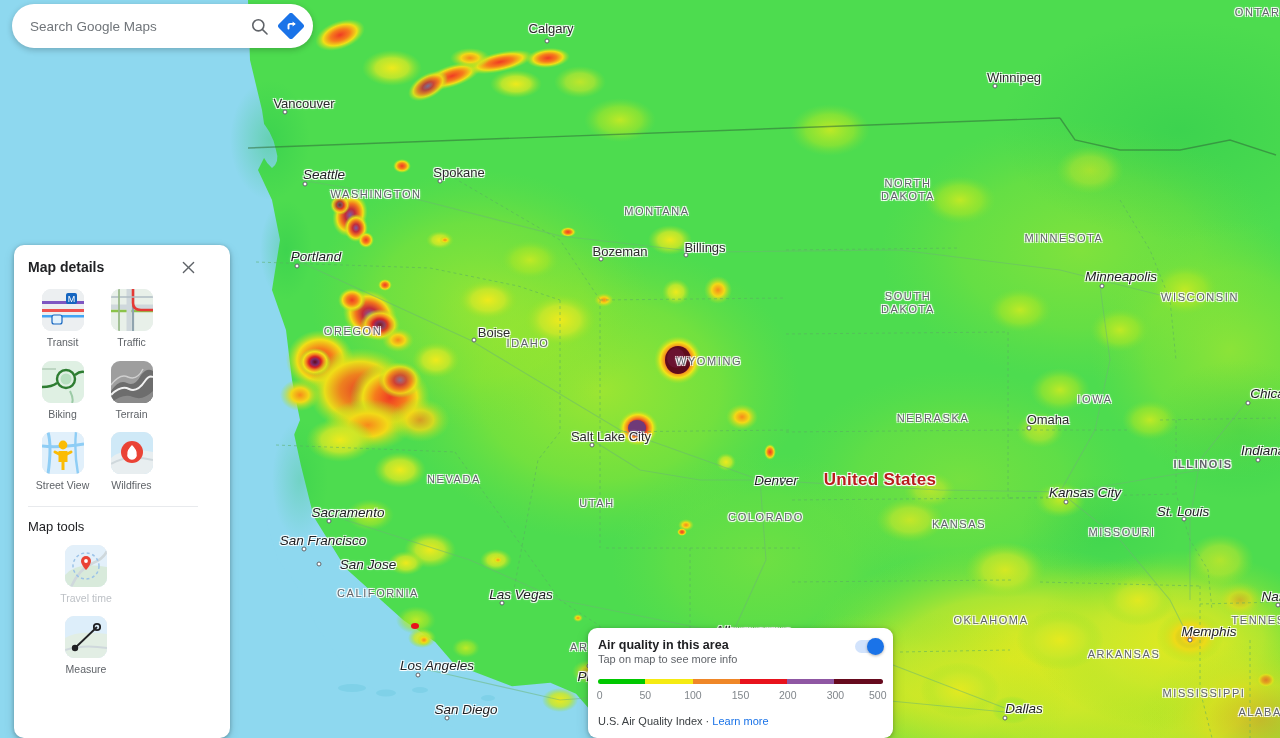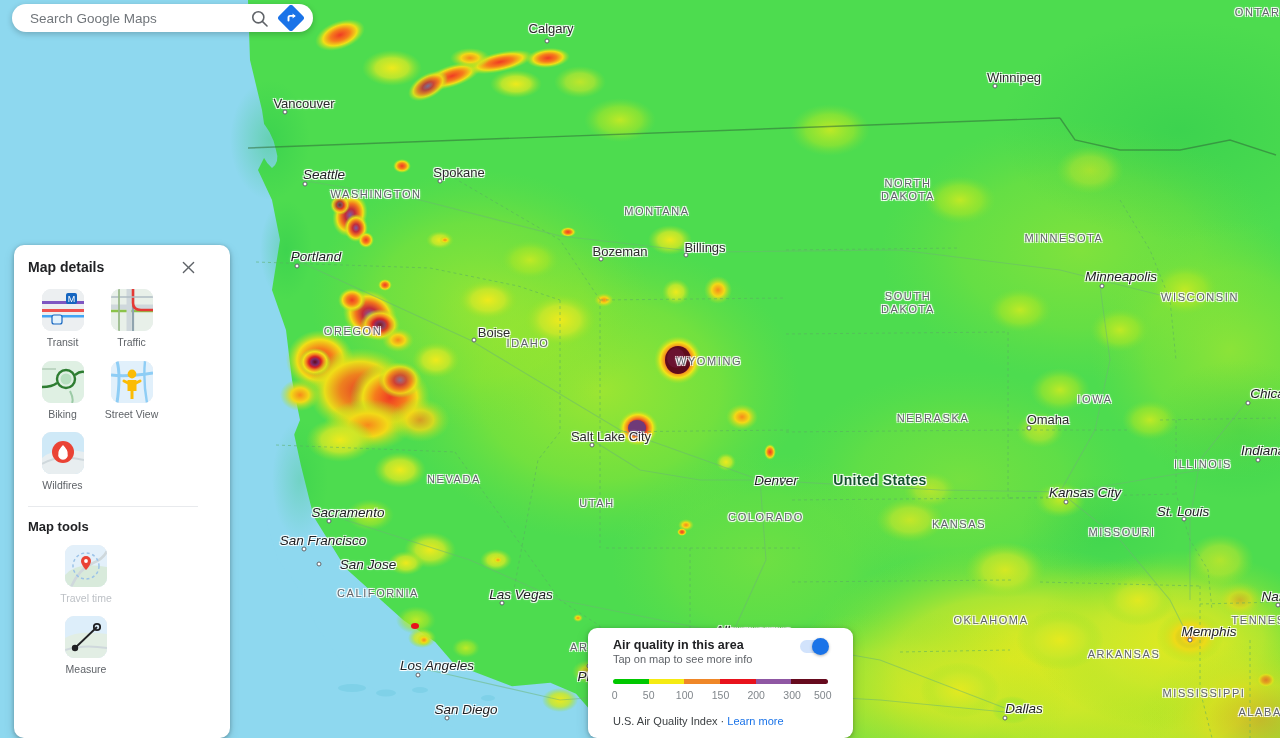--- a/index.html
+++ b/index.html
@@ -54,36 +54,36 @@
   .label.city {
     font-size: 13px; color: #2b2b2b; font-weight: 400; padding-left: 38px;
   }
   .label.city-major {
     font-size: 13.5px; color: #202124; font-style: italic;
   }
   .label.state {
     font-size: 11px; color: #5f6368; letter-spacing: 1.6px; font-weight: 400;
   }
   .label.country {
-    font-size: 14px; color: #14532d; font-weight: 700; letter-spacing: .3px;
+    font-size: 17px; color: #b91c1c; font-weight: 700; letter-spacing: .3px;
   }
   .city-dot {
     position: absolute;
     width: 5px; height: 5px;
     border: 1.2px solid #5f6368;
     background: #fff;
     border-radius: 50%;
     transform: translate(-50%, -50%);
     pointer-events: none;
   }
 
   
   #searchbar {
     position: absolute; left: 12px; top: 4px;
-    width: 301px; height: 28px;
+    width: 301px; height: 44px;
     background: #fff;
     border-radius: 22px;
     box-shadow: 0 2px 6px rgba(0,0,0,.22);
     display: flex; align-items: center;
     padding: 0 6px 0 18px;
     z-index: 40;
   }
   #search-input {
     flex: 1; border: none; outline: none;
     font-size: 13.5px; color: #3c4043;
@@ -130,30 +130,30 @@
     box-shadow: 0 0 0 2px #1a73e8;
   }
   .tile-label {
     margin-top: 5px; font-size: 10.5px; color: #5f6368;
     text-align: center; line-height: 1.2;
   }
   .tile.selected .tile-label { color: #1a73e8; }
   .tile.disabled .tile-label { color: #bdc1c6; }
 
   .divider { height: 1px; background: #e8eaed; margin: 2px 0 12px 0; }
-  .section-title { font-size: 13px; font-weight: 700; color: #202124; margin-bottom: 11px; }
+  .section-title { font-size: 13px; font-weight: 400; color: #202124; margin-bottom: 11px; }
 
   
   #aqi-card {
     position: absolute; left: 588px; top: 628px;
-    width: 265px; height: 110px;
+    width: 305px; height: 110px;
     background: #fff;
     border-radius: 9px;
     box-shadow: 0 1px 4px rgba(0,0,0,.25), 0 4px 14px rgba(0,0,0,.14);
-    padding: 10px 25px;
+    padding: 10px 10px;
     z-index: 40;
   }
   .aqi-head { display: flex; align-items: flex-start; justify-content: space-between; }
   .aqi-title { font-size: 12.5px; font-weight: 700; color: #202124; }
   .aqi-sub { font-size: 11px; color: #5f6368; margin-top: 1px; }
   .toggle {
     width: 28px; height: 13px; border-radius: 7px;
     background: #d2e3fc; position: relative; cursor: pointer;
     margin-top: 2px; flex-shrink: 0;
   }
@@ -453,21 +453,21 @@
         <div class="label state" style="left: 657px; top: 211px;">MONTANA</div>
         <div class="label state" style="left: 1064px; top: 238px;">MINNESOTA</div>
         <div class="label state" style="left: 353px; top: 331px;">OREGON</div>
         <div class="label state" style="left: 528px; top: 343px;">IDAHO</div>
         <div class="label state" style="left: 908px; top: 296px;">SOUTH</div>
         <div class="label state" style="left: 908px; top: 309px;">DAKOTA</div>
         <div class="label state" style="left: 1200px; top: 297px;">WISCONSIN</div>
         <div class="label state" style="left: 709px; top: 361px;">WYOMING</div>
         <div class="label state" style="left: 933px; top: 418px;">NEBRASKA</div>
         <div class="label state" style="left: 1095px; top: 399px;">IOWA</div>
-        <div class="label state" style="left: 1203px; top: 464px;">ILLINOIS</div>
+        <div class="label state" style="left: 1203px; top: 464px; font-weight: bold;">ILLINOIS</div>
         <div class="label state" style="left: 454px; top: 479px;">NEVADA</div>
         <div class="label state" style="left: 597px; top: 503px;">UTAH</div>
         <div class="label state" style="left: 766px; top: 517px;">COLORADO</div>
         <div class="label state" style="left: 959px; top: 524px;">KANSAS</div>
         <div class="label state" style="left: 1122px; top: 532px;">MISSOURI</div>
         <div class="label state" style="left: 378px; top: 593px;">CALIFORNIA</div>
         <div class="label state" style="left: 1272px; top: 620px;">TENNESSEE</div>
         <div class="label state" style="left: 991px; top: 620px;">OKLAHOMA</div>
         <div class="label state" style="left: 600px; top: 647px;">ARIZONA</div>
         <div class="label state" style="left: 1124px; top: 654px;">ARKANSAS</div>
@@ -604,20 +604,32 @@
             <circle cx="24" cy="18" r="5.5" fill="#b7e0c0"></circle>
             <path d="M0 26 Q10 26 15 22" stroke="#2e7d32" stroke-width="2.4" fill="none"></path>
             <path d="M33 14 Q38 10 42 11" stroke="#2e7d32" stroke-width="2.4" fill="none"></path>
             <path d="M0 8 H14" stroke="#bdd6c2" stroke-width="2"></path>
             <path d="M28 30 Q32 38 30 42" stroke="#9ccaa6" stroke-width="2" fill="none"></path>
           </svg>
         </div>
         <div class="tile-label">Biking</div>
       </div>
 
+      <div class="tile">
+        <div class="tile-img">
+          <svg width="42" height="42" viewBox="0 0 42 42">
+            <rect width="42" height="42" fill="#9e9e9e"></rect>
+            <path d="M0 30 Q8 18 16 22 Q24 26 30 14 Q36 6 42 10 L42 42 L0 42 Z" fill="#6d6d6d"></path>
+            <path d="M0 34 Q10 24 18 28 Q26 32 34 20 Q38 14 42 16" fill="none" stroke="#f2f2f2" stroke-width="2"></path>
+            <path d="M0 24 Q9 12 17 16 Q26 20 32 8" fill="none" stroke="#cfcfcf" stroke-width="1.4"></path>
+            <path d="M0 42 Q12 32 22 36 Q32 40 42 30 L42 42 Z" fill="#8a8a8a"></path>
+          </svg>
+        </div>
+        <div class="tile-label">Terrain</div>
+      </div>
 
       <div class="tile">
         <div class="tile-img">
           <svg width="42" height="42" viewBox="0 0 42 42">
             <rect width="42" height="42" fill="#e1f0fb"></rect>
             <path d="M6 0 Q10 14 6 42" stroke="#8ecdf5" stroke-width="3" fill="none"></path>
             <path d="M0 14 Q16 16 42 12" stroke="#8ecdf5" stroke-width="3" fill="none"></path>
             <path d="M34 0 Q32 20 36 42" stroke="#8ecdf5" stroke-width="2.4" fill="none"></path>
             <circle cx="21" cy="13" r="4.4" fill="#fbbc04"></circle>
             <path d="M16.5 19 h9 v11 h-3 v8 h-3 v-8 h-3 z" fill="#fbbc04"></path>

